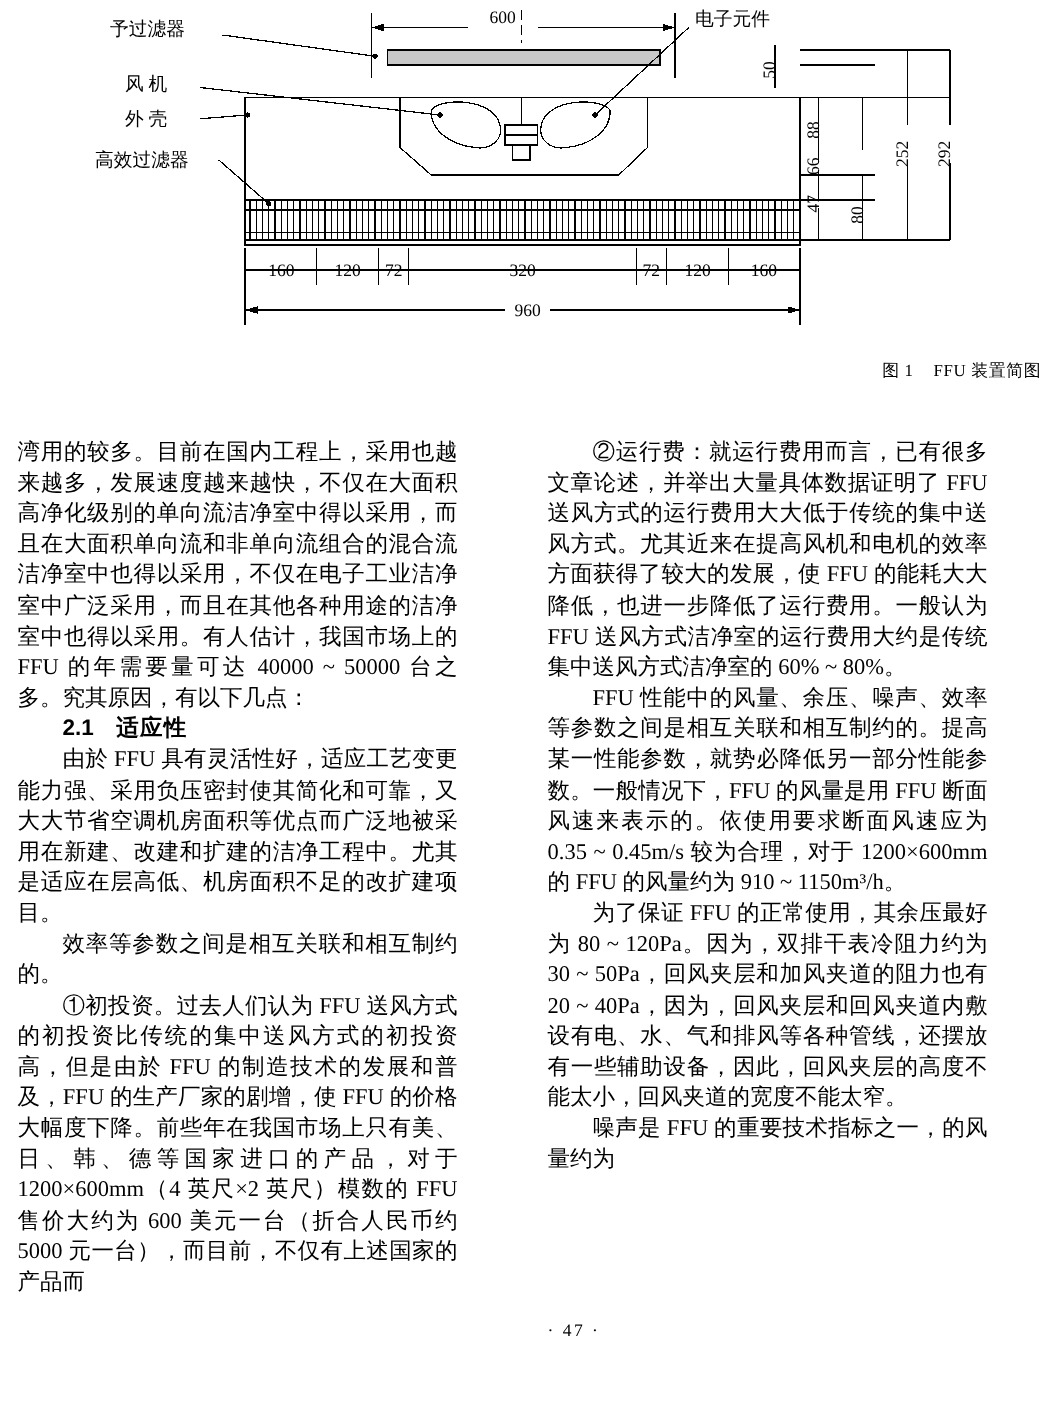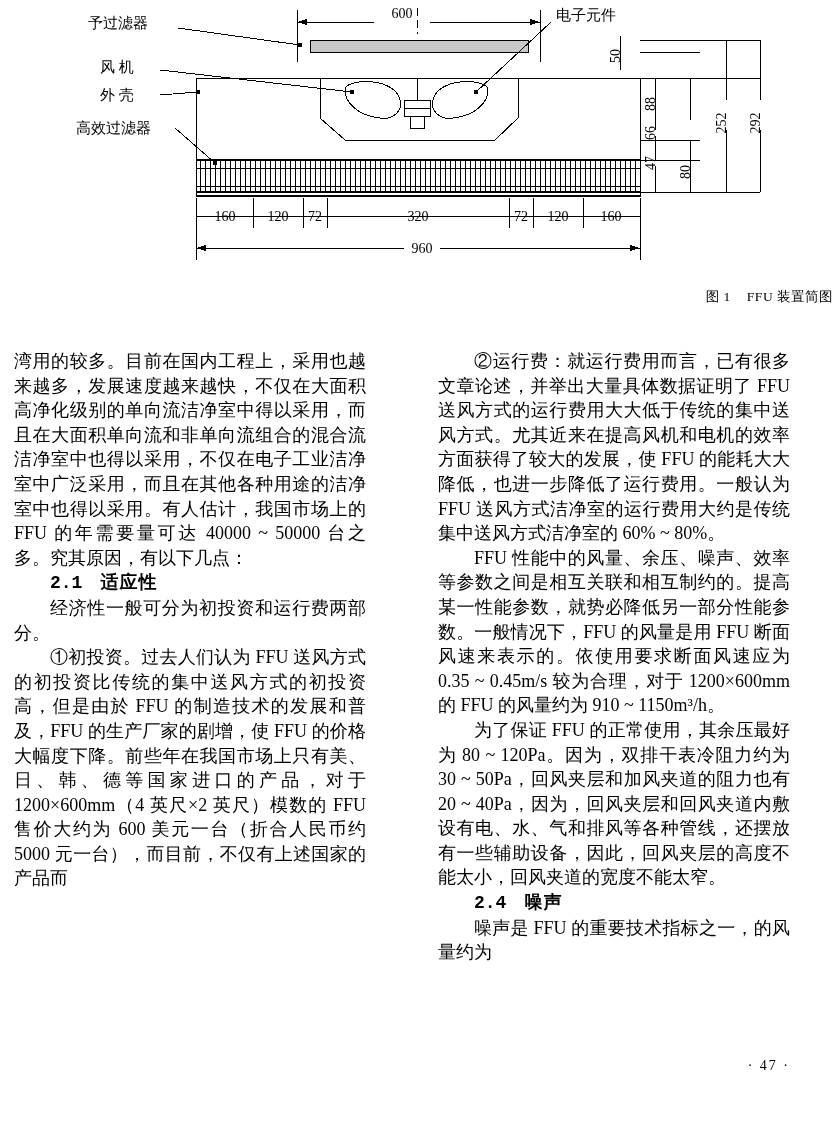--- a/index.html
+++ b/index.html
@@ -13,23 +13,23 @@
   .fig-cap .fc-no{margin-right:16px;}
 
   
   .cols{position:absolute;top:312px;left:0;width:833px;height:790px;}
   .col{position:absolute;top:5px;width:352px;font-size:18px;line-height:24.6px;text-align:justify;text-justify:inter-ideograph;margin-top:32px;}
   .col-l{left:14px;}
   .col-r{left:438px;}
   p{margin:0;}
   .ind{text-indent:2em;}
   .head{margin:0;font-weight:bold;}
-  .head .hn{margin-right:2px;font-family:Liberation Mono, monospace;}
+  .head .hn{margin-right:2px;font-family:Liberation Sans, sans-serif;}
   .head .ht{margin-left:16px;letter-spacing:1px;}
-  .pagenum{position:absolute;left:438px;top:1058px;width:352px;text-align:right;font-size:14px;letter-spacing:2px;}
+  .pagenum{position:absolute;left:438px;top:1058px;width:352px;text-align:left;font-size:14px;letter-spacing:2px;}
 </style>
 </head>
 <body>
 
 <div class="page">
 
   <div class="figure">
     <svg class="fig-svg" width="833" height="300" viewBox="0 0 833 300">
       <g stroke="#000" fill="none" stroke-width="1" shape-rendering="crispEdges">
 
@@ -239,32 +239,30 @@
   </div>
 
   <div class="cols">
 
     <div class="col col-l">
       <p>湾用的较多。目前在国内工程上，采用也越来越多，发展速度越来越快，不仅在大面积高净化级别的单向流洁净室中得以采用，而且在大面积单向流和非单向流组合的混合流洁净室中也得以采用，不仅在电子工业洁净室中广泛采用，而且在其他各种用途的洁净室中也得以采用。有人估计，我国市场上的 FFU 的年需要量可达 40000 ~ 50000 台之多。究其原因，有以下几点：</p>
 
       <p class="head">
         <span class="hn" style="margin-left:2em">2.1</span><span class="ht">适应性</span>
       </p>
-
-      <p class="ind">经济性一般可分为初投资和运行费两部分。</p>
+      <p class="ind">由於 FFU 具有灵活性好，适应工艺变更能力强、采用负压密封使其简化和可靠，又大大节省空调机房面积等优点而广泛地被采用在新建、改建和扩建的洁净工程中。尤其是适应在层高低、机房面积不足的改扩建项目。</p>
+
+      <p class="ind">效率等参数之间是相互关联和相互制约的。</p>
       <p class="ind">①初投资。过去人们认为 FFU 送风方式的初投资比传统的集中送风方式的初投资高，但是由於 FFU 的制造技术的发展和普及，FFU 的生产厂家的剧增，使 FFU 的价格大幅度下降。前些年在我国市场上只有美、日、韩、德等国家进口的产品，对于 1200×600mm（4 英尺×2 英尺）模数的 FFU 售价大约为 600 美元一台（折合人民币约 5000 元一台），而目前，不仅有上述国家的产品而</p>
     </div>
 
     <div class="col col-r">
       <p class="ind">②运行费：就运行费用而言，已有很多文章论述，并举出大量具体数据证明了 FFU 送风方式的运行费用大大低于传统的集中送风方式。尤其近来在提高风机和电机的效率方面获得了较大的发展，使 FFU 的能耗大大降低，也进一步降低了运行费用。一般认为 FFU 送风方式洁净室的运行费用大约是传统集中送风方式洁净室的 60% ~ 80%。</p>
 
       <p class="ind">FFU 性能中的风量、余压、噪声、效率等参数之间是相互关联和相互制约的。提高某一性能参数，就势必降低另一部分性能参数。一般情况下，FFU 的风量是用 FFU 断面风速来表示的。依使用要求断面风速应为 0.35 ~ 0.45m/s 较为合理，对于 1200×600mm 的 FFU 的风量约为 910 ~ 1150m³/h。</p>
       <p class="ind">为了保证 FFU 的正常使用，其余压最好为 80 ~ 120Pa。因为，双排干表冷阻力约为 30 ~ 50Pa，回风夹层和加风夹道的阻力也有 20 ~ 40Pa，因为，回风夹层和回风夹道内敷设有电、水、气和排风等各种管线，还摆放有一些辅助设备，因此，回风夹层的高度不能太小，回风夹道的宽度不能太窄。</p>
 
-      <p class="head">
-        <span class="hn" style="margin-left:2em">2.4</span><span class="ht">噪声</span>
-      </p>
       <p class="ind">噪声是 FFU 的重要技术指标之一，的风量约为</p>
     </div>
   </div>
 
   <div class="pagenum">· 47 ·</div>
 </div>
 
 </body></html>

